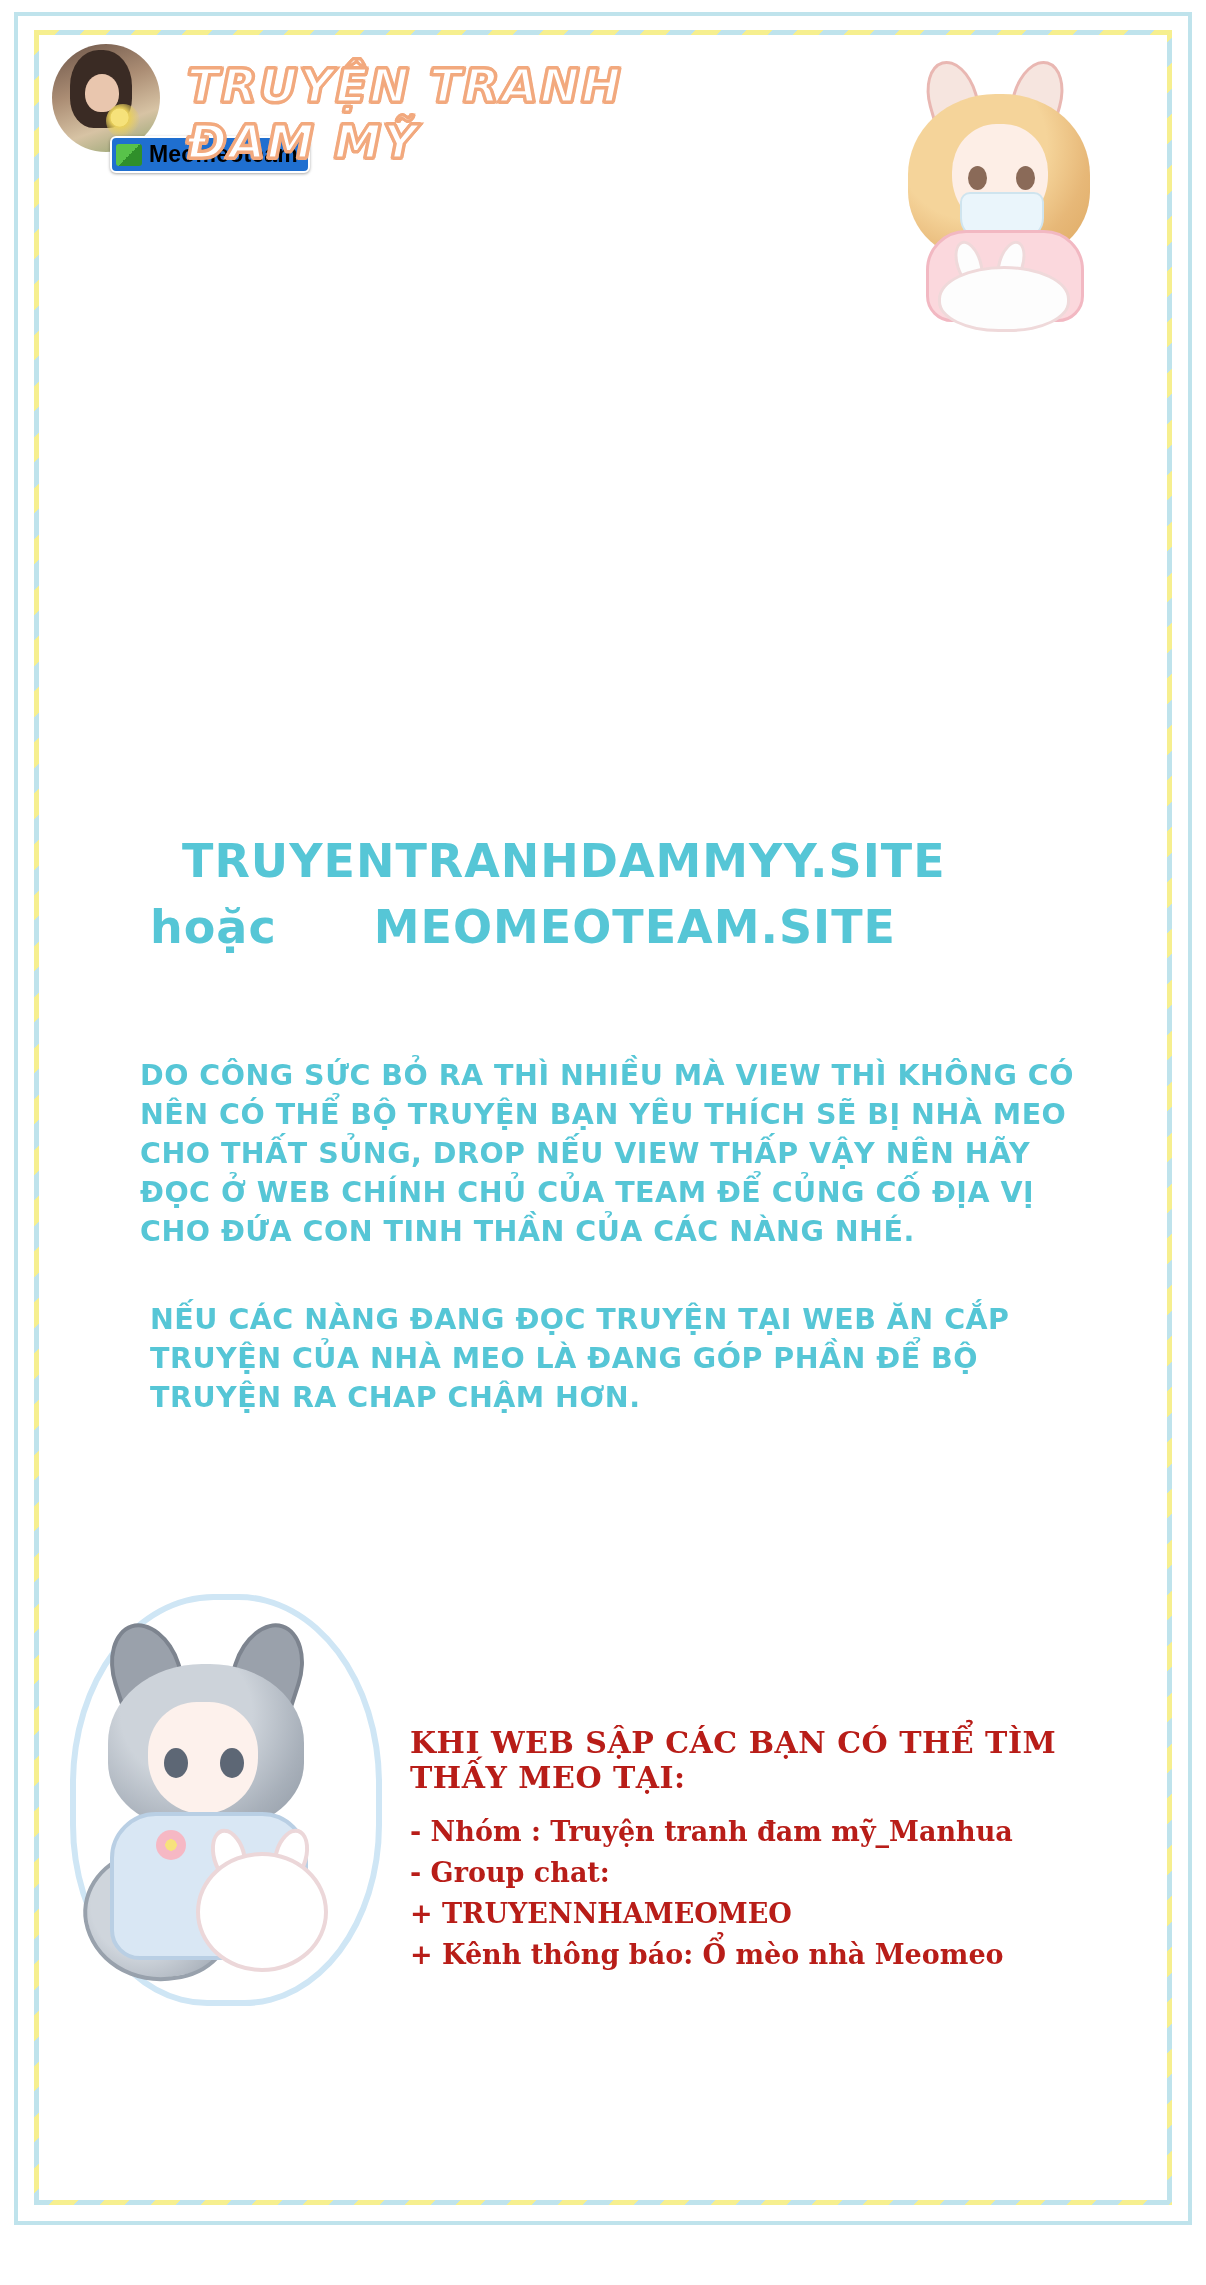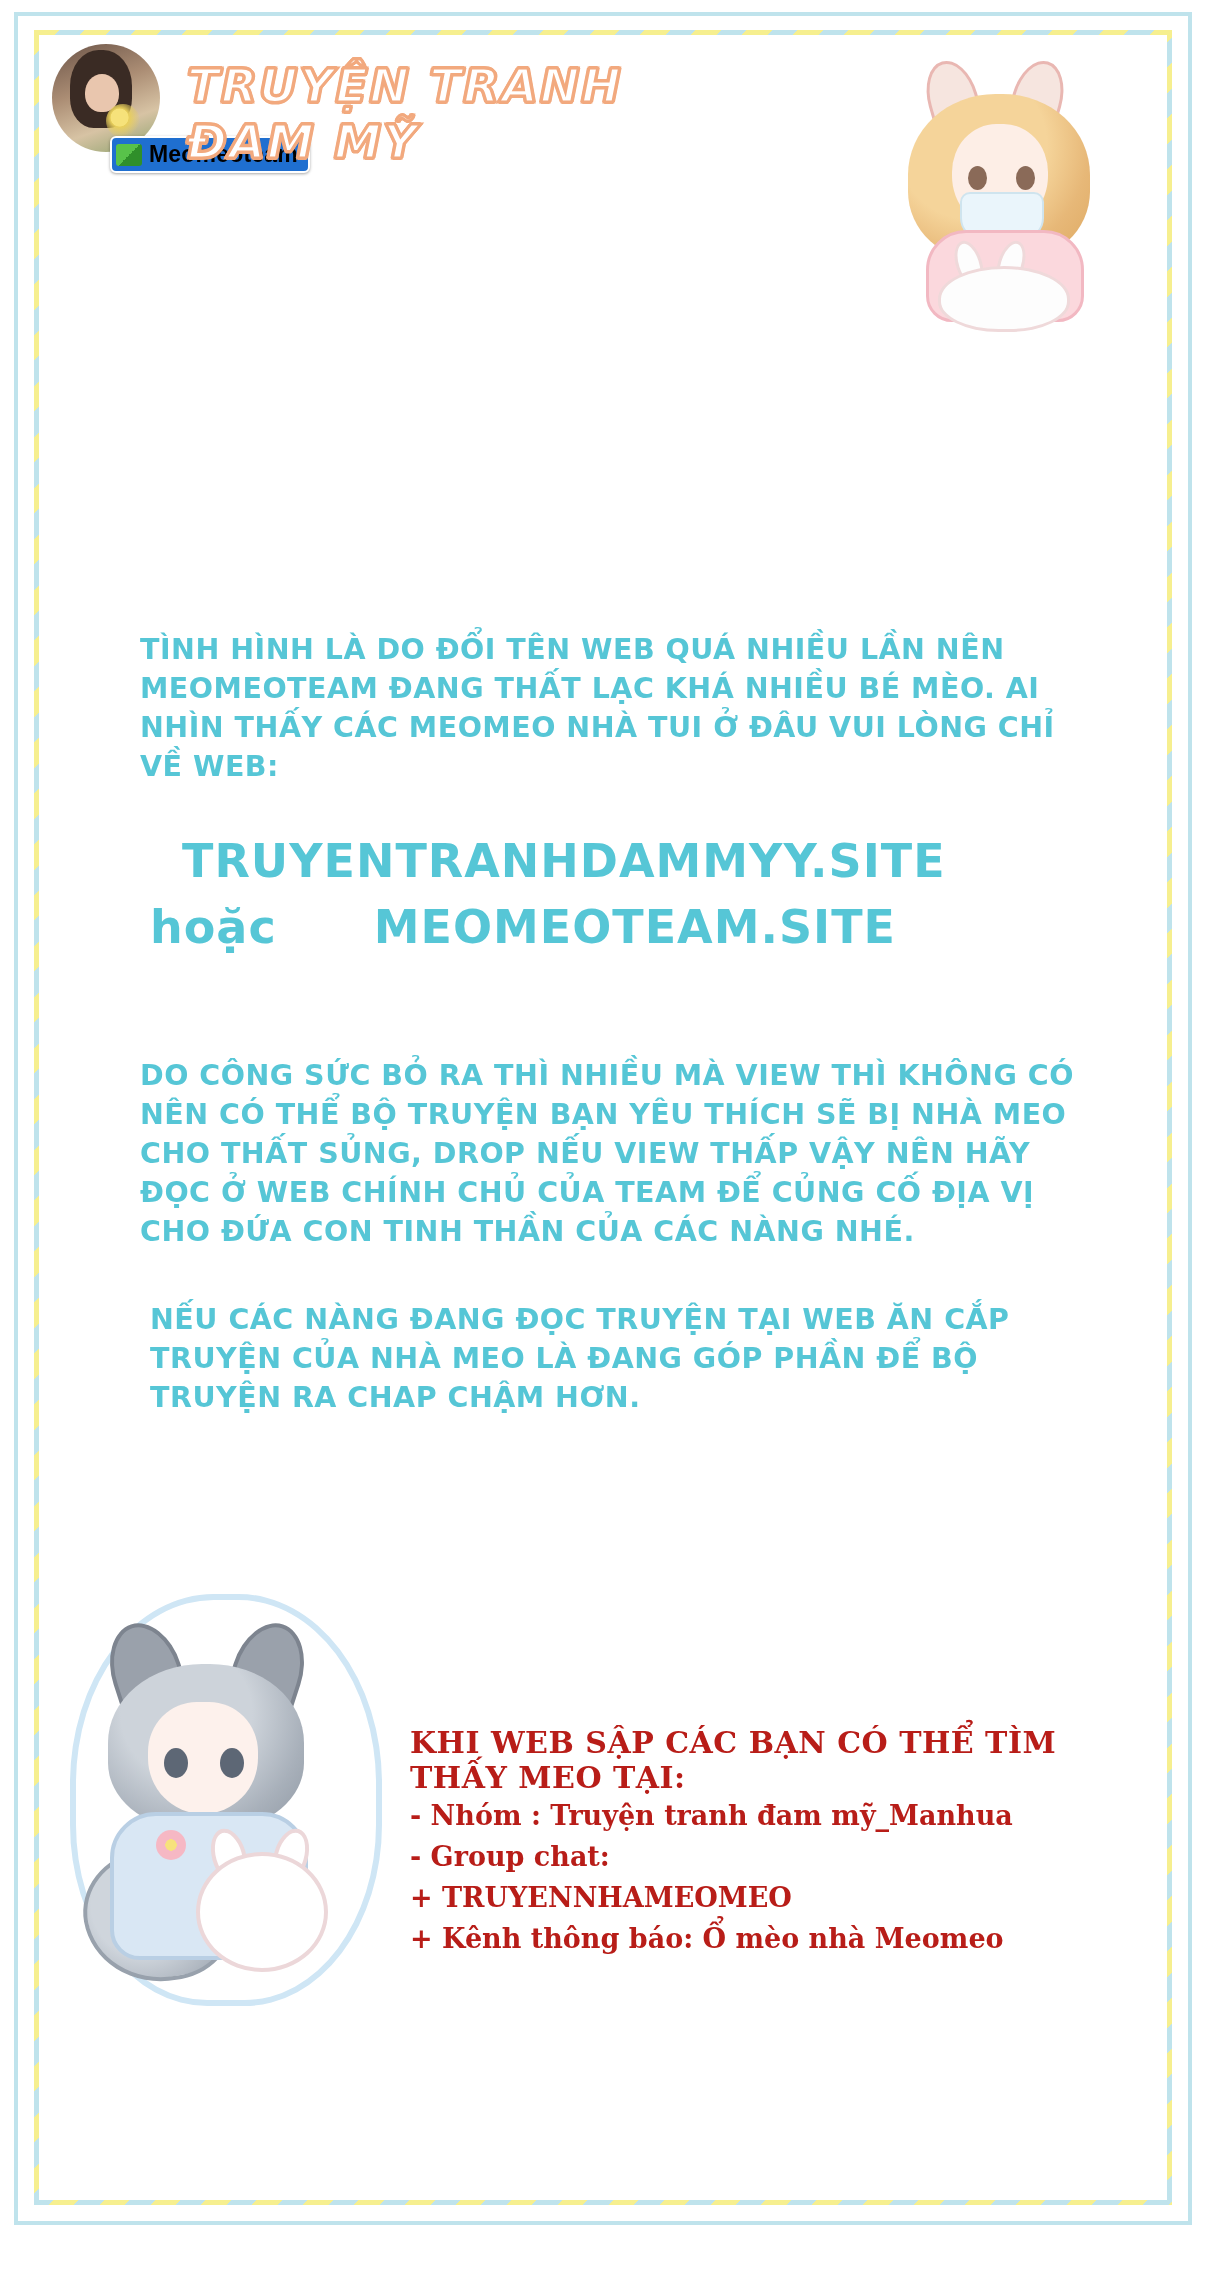--- a/index.html
+++ b/index.html
@@ -265,20 +265,21 @@
     top: 1725px;
     width: 700px;
     font-family: "DejaVu Serif", serif;
     color: #b81d18;
   }
   .contact .c-title {
     font-weight: bold;
     font-size: 30px;
     letter-spacing: .5px;
     text-transform: uppercase;
+    margin-bottom: 16px;
   }
   .contact .c-item {
     font-size: 27px;
     line-height: 41px;
     font-weight: bold;
   }
 
   
   .chibi-bottom {
     position: absolute;
@@ -405,21 +406,20 @@
       <div class="eye r"></div>
       <div class="mask"></div>
       <div class="body"></div>
       <div class="bunny-ear l"></div>
       <div class="bunny-ear r"></div>
       <div class="bunny"></div>
     </div>
   </div>
 
 
-  <div class="para para-1">TÌNH HÌNH LÀ DO ĐỔI TÊN WEB QUÁ NHIỀU LẦN NÊN MEOMEOTEAM ĐANG THẤT LẠC KHÁ NHIỀU BÉ MÈO. AI NHÌN THẤY CÁC MEOMEO NHÀ TUI Ở ĐÂU VUI LÒNG CHỈ VỀ WEB:</div>
 
   <div class="web-lines">
     <span class="w1">TRUYENTRANHDAMMYY.SITE</span>
     <span class="w2">
       <span class="hoac">hoặc</span>
       <span class="site2">MEOMEOTEAM.SITE</span>
     </span>
   </div>
 
   <div class="para para-3">DO CÔNG SỨC BỎ RA THÌ NHIỀU MÀ VIEW THÌ KHÔNG CÓ NÊN CÓ THỂ BỘ TRUYỆN BẠN YÊU THÍCH SẼ BỊ NHÀ MEO CHO THẤT SỦNG, DROP NẾU VIEW THẤP VẬY NÊN HÃY ĐỌC Ở WEB CHÍNH CHỦ CỦA TEAM ĐỂ CỦNG CỐ ĐỊA VỊ CHO ĐỨA CON TINH THẦN CỦA CÁC NÀNG NHÉ.</div>

